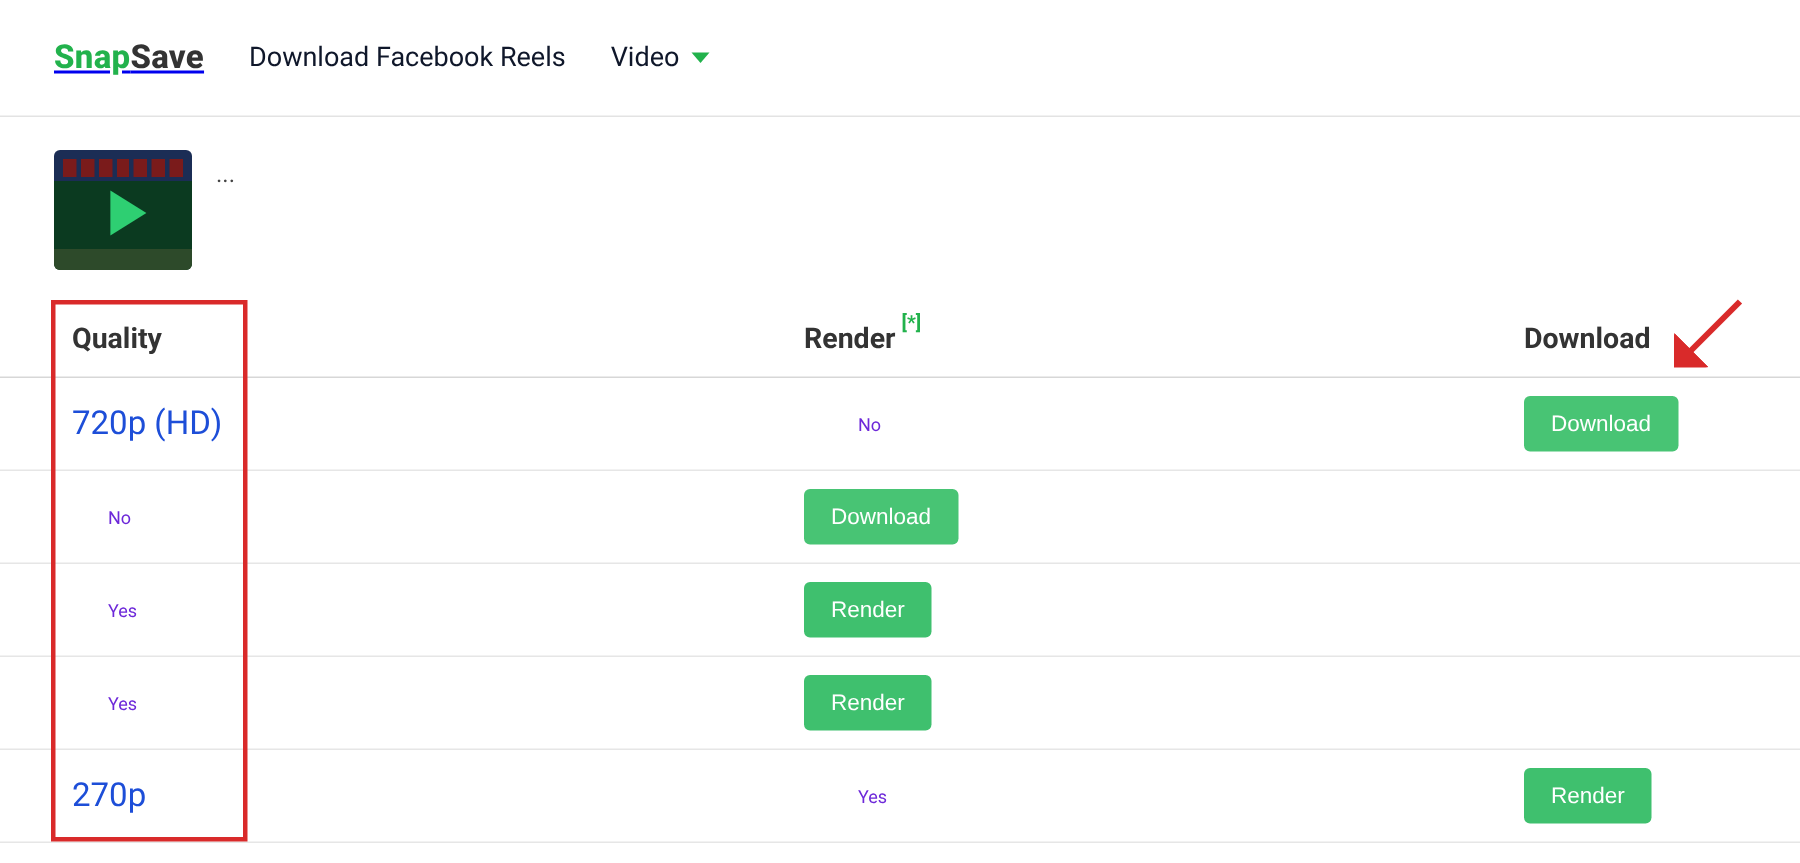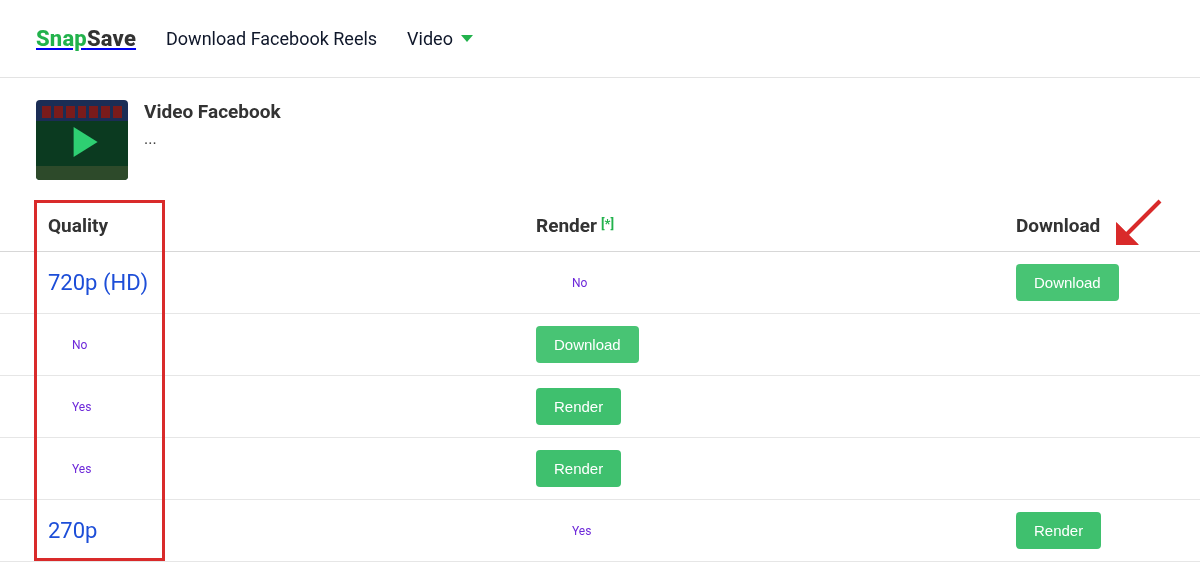--- a/index.html
+++ b/index.html
@@ -89,21 +89,21 @@
       padding: 0 36px;
       align-items: center;
     }
     .tbl-head {
       height: 52px;
       border-bottom: 1px solid #d7d7d7;
       margin-top: 10px;
     }
     .tbl-head .th {
       font-size: 19px; font-weight: 700; color:#333;
-      display: flex; align-items: flex-end; gap:4px;
+      display: flex; align-items: flex-start; gap:4px;
     }
     .th-sup { color:#22b24c; font-size:13px; transform:translateY(-6px); font-weight:700; }
     .th-dl { justify-self: start; padding-left: 0; }
 
     .tbl-row {
       height: 62px;
       border-bottom: 1px solid #e6e6e6;
     }
     .td-q { font-size:22px; color:#1d4ed8; font-weight:400; padding-left:12px;}
     .td-r { font-size:12px; color:#6d28d9;margin-left:36px; }
@@ -164,21 +164,20 @@
         <span></span>
         <span></span>
         <span></span>
         <span></span>
         <span></span>
         <span></span>
       </div>
     <div class="floor"></div>
   </div>
   <div>
-    <div class="video-title">Video Facebook</div>
     <div class="video-sub">...</div>
   </div>
 </div>
 
 <div class="tbl">
   <div class="tbl-head">
     <div class="th" style="padding-left:12px;">
       <span>Quality</span>
     </div>
     <div class="th">

